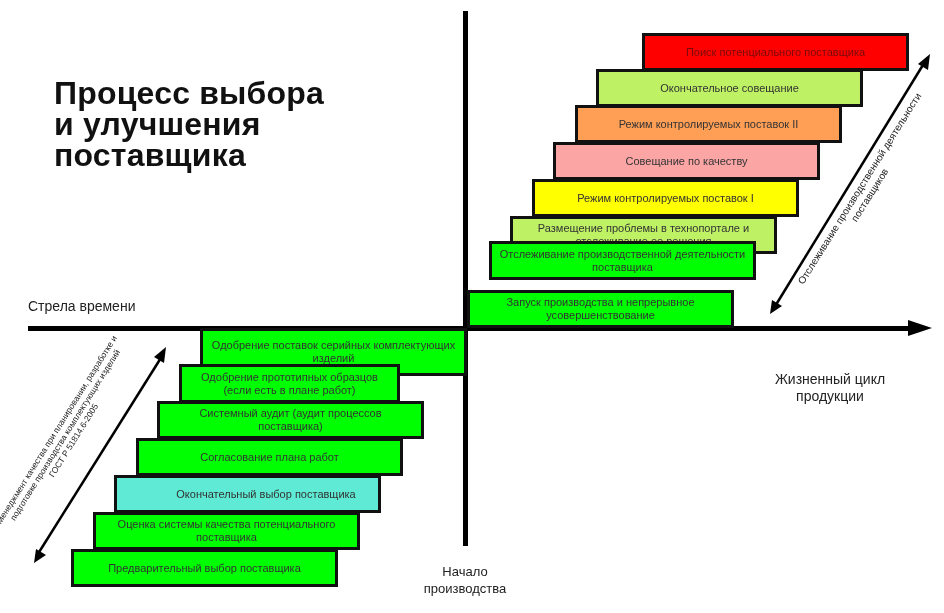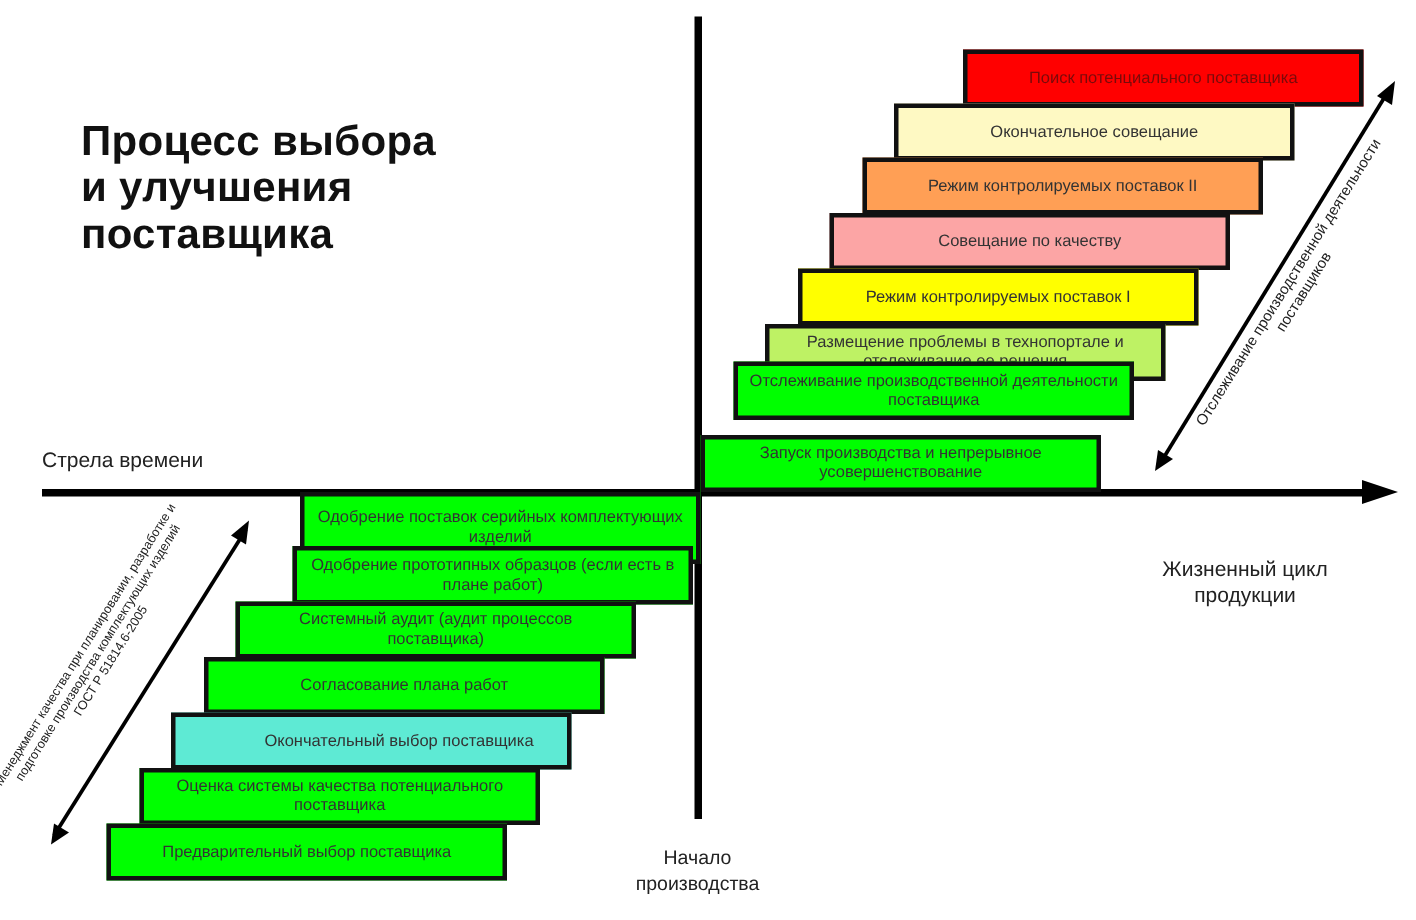--- a/index.html
+++ b/index.html
@@ -1,17 +1,17 @@
 <!DOCTYPE html>
 <html><head>
 <meta charset="utf-8">
 <style>
   html, body { margin:0; padding:0; background:#ffffff; }
   body { width:944px; height:613px; position:relative; overflow:hidden; font-family:"Liberation Sans", sans-serif; }
-  .title { position:absolute; left:54px; top:78px; font-size:28px; font-weight:bold; line-height:31px; color:#111; letter-spacing:0.2px; white-space:pre-line; }
+  .title { position:absolute; left:54px; top:78px; font-size:32px; font-weight:bold; line-height:31px; color:#111; letter-spacing:0.2px; white-space:pre-line; }
   .axis-v { position:absolute; left:463px; top:11px; width:5px; height:535px; background:#000; }
   .axis-h { position:absolute; left:28px; top:326px; width:885px; height:5px; background:#000; }
   .axis-h-head { position:absolute; left:908px; top:320px; width:0; height:0; border-top:8px solid transparent; border-bottom:8px solid transparent; border-left:24px solid #000; }
   .label { position:absolute; color:#222; font-size:14px; text-align:center; line-height:17px; }
   .step { position:absolute; box-sizing:border-box; border:3px solid #111; display:flex; align-items:center; justify-content:center; text-align:center; font-size:11px; line-height:13px; color:#333; padding:0 6px; }
   .diag-text { position:absolute; font-size:10px; line-height:12px; color:#222; text-align:center; white-space:pre-line; }
 </style>
 </head>
 <body>
 
@@ -23,38 +23,38 @@
 <div class="axis-h"></div>
 <div class="axis-h-head"></div>
 
 <div class="label" style="left:28px; top:298px; text-align:left; font-size:14px;">Стрела времени</div>
 <div class="label" style="left:755px; top:345px; width:150px; white-space:pre-line; font-size:14px;margin-top:26px;">Жизненный цикл
 продукции</div>
 <div class="label" style="left:390px; top:563px; width:150px; white-space:pre-line; font-size:13px;">Начало
 производства</div>
 
 <div class="step" style="left:618px; top:33px; width:267px; height:38px; background:#ff0000; color:#7a0a0a;margin-left:24px;">Поиск потенциального поставщика</div>
-<div class="step" style="left:596px; top:69px; width:267px; height:38px; background:#fef9c3;">Окончательное совещание</div>
+<div class="step" style="left:596px; top:69px; width:267px; height:38px; background:#bef264;">Окончательное совещание</div>
 <div class="step" style="left:575px; top:105px; width:267px; height:38px; background:#ff9f55;">Режим контролируемых поставок II</div>
 <div class="step" style="left:553px; top:142px; width:267px; height:38px; background:#fca5a5;">Совещание по качеству</div>
 <div class="step" style="left:532px; top:179px; width:267px; height:38px; background:#ffff00;">Режим контролируемых поставок I</div>
 <div class="step" style="left:510px; top:216px; width:267px; height:38px; background:#bef264;">Размещение проблемы в технопортале и отслеживание ее решения</div>
 <div class="step" style="left:489px; top:241px; width:267px; height:39px; background:#00ff00;">Отслеживание производственной деятельности поставщика</div>
 <div class="step" style="left:467px; top:290px; width:267px; height:38px; background:#00ff00;">Запуск производства и непрерывное усовершенствование</div>
 
 <svg style="position:absolute; left:760px; top:50px;" width="180" height="270">
   <line x1="166" y1="10" x2="14" y2="258" stroke="#000" stroke-width="2.5"></line>
   <polygon points="170,4 158,14 168,20" fill="#000"></polygon>
   <polygon points="10,264 12,250 22,256" fill="#000"></polygon>
 </svg>
 <div class="diag-text" style="left:735px; top:180px; width:260px; transform:rotate(-58deg); transform-origin:50% 50%;">Отслеживание производственной деятельности
 поставщиков</div>
 
 <div class="step" style="left:200px; top:328px; width:267px; height:48px; background:#00ff00;">Одобрение поставок серийных комплектующих изделий</div>
-<div class="step" style="left:195px; top:364px; width:267px; height:39px; background:#00ff00;">Одобрение прототипных образцов (если есть в плане работ)</div>
+<div class="step" style="left:179px; top:364px; width:221px; height:39px; background:#00ff00;">Одобрение прототипных образцов (если есть в плане работ)</div>
 <div class="step" style="left:157px; top:401px; width:267px; height:38px; background:#00ff00;">Системный аудит (аудит процессов поставщика)</div>
 <div class="step" style="left:136px; top:438px; width:267px; height:38px; background:#00ff00;">Согласование плана работ</div>
 <div class="step" style="left:114px; top:475px; width:267px; height:38px; background:#5eead4;padding-left:43px;">Окончательный выбор поставщика</div>
 <div class="step" style="left:93px; top:512px; width:267px; height:38px; background:#00ff00;">Оценка системы качества потенциального поставщика</div>
 <div class="step" style="left:71px; top:549px; width:267px; height:38px; background:#00ff00;">Предварительный выбор поставщика</div>
 
 <svg style="position:absolute; left:30px; top:345px;" width="140" height="220">
   <line x1="134" y1="8" x2="6" y2="212" stroke="#000" stroke-width="2.5"></line>
   <polygon points="136,2 124,12 134,18" fill="#000"></polygon>
   <polygon points="4,218 6,204 16,210" fill="#000"></polygon>

